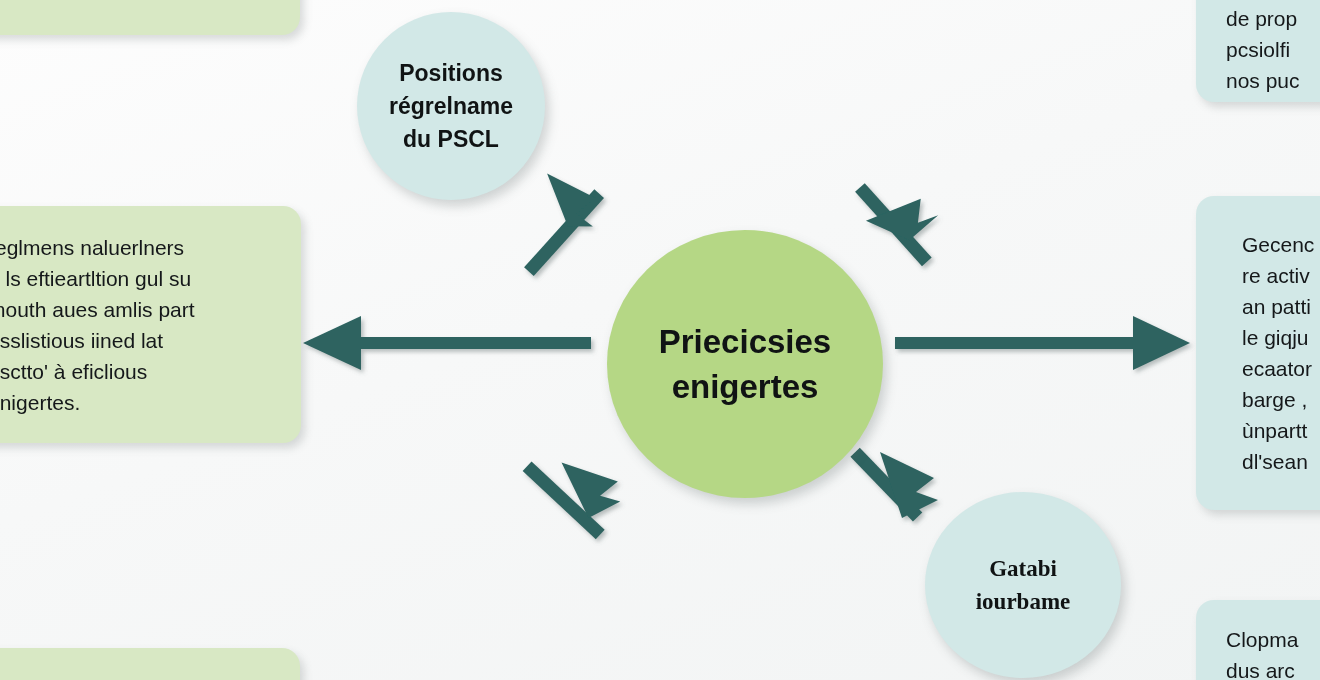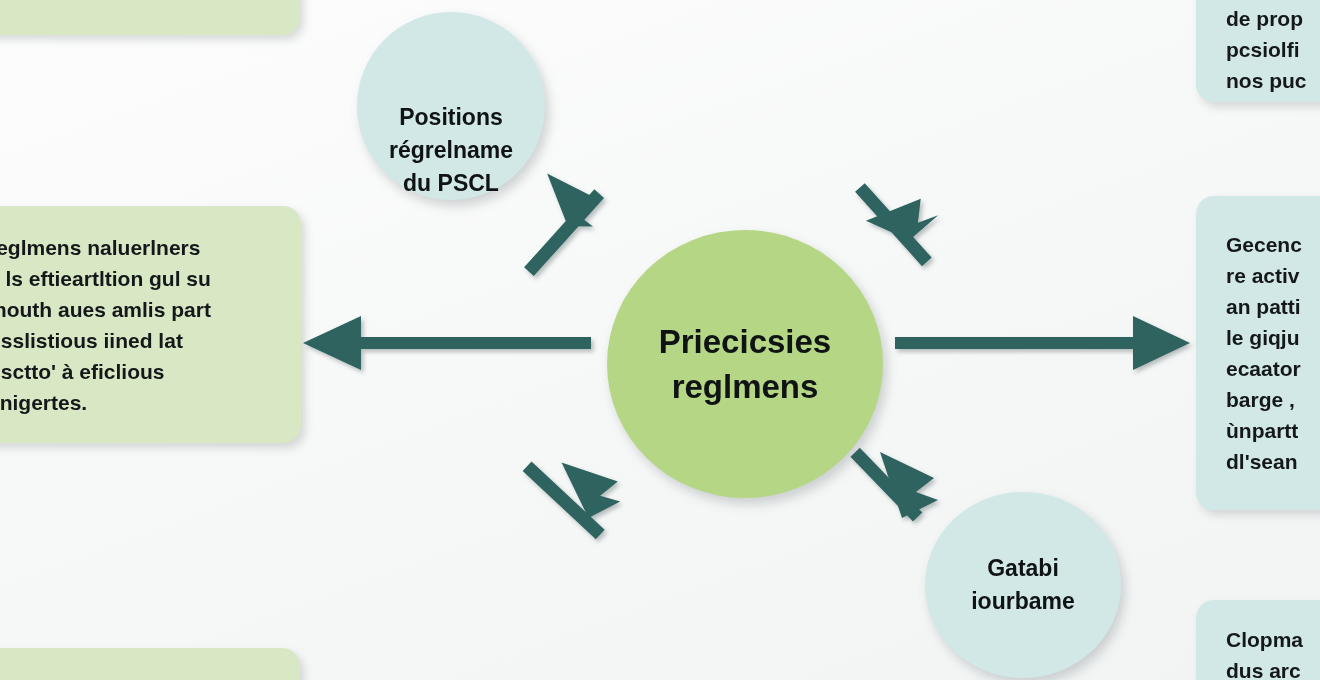--- a/index.html
+++ b/index.html
@@ -26,21 +26,21 @@
     align-items: center;
   }
   .note-green { background: #d8e8c4; }
   .note-cyan  { background: #d2e8e7; }
 
   .note-text {
     font-size: 21px;
     line-height: 31px;
     color: #15181a;
     white-space: pre-line;
-    font-weight: 700;
+    font-weight: 400;
   }
 
   
   .circle {
     position: absolute;
     border-radius: 50%;
     display: flex;
     align-items: center;
     justify-content: center;
     text-align: center;
@@ -91,21 +91,21 @@
     <span class="note-text" style="padding-left:22px;"></span>
   </div>
 
   <div class="note note-cyan" style="left:1196px; top:-76px; width:160px; height:178px;">
     <span class="note-text blur-soft" style="padding-left:30px; align-self:flex-end; padding-bottom:6px;">de prop
 pcsiolfi
 nos puc</span>
   </div>
 
   <div class="note note-cyan" style="left:1196px; top:196px; width:160px; height:314px;">
-    <span class="note-text blur-soft" style="padding-left:30px;">Gecenc
+    <span class="note-text blur-soft" style="padding-left:46px;">Gecenc
 re activ
 an patti
 le giqju
 ecaator
 barge ,
 ùnpartt
 dl'sean</span>
   </div>
 
   <div class="note note-cyan" style="left:1196px; top:600px; width:160px; height:150px;">
@@ -144,31 +144,31 @@
       <rect x="558" y="450" width="13" height="100" fill="#2d6461" transform="rotate(133 564 500)"></rect>
       <polygon points="562,462 618,482 600,496 620,502 588,518" fill="#2d6461" transform="rotate(-1 590 490)"></polygon>
     </g>
 
     <g filter="url(#shad)">
       <rect x="880" y="440" width="13" height="90" fill="#2d6461" transform="rotate(-44 886 485)"></rect>
       <polygon points="938,518 884,492 902,478 880,470 916,452" fill="#2d6461" transform="rotate(180 909 485)"></polygon>
     </g>
   </svg>
 
-  <div class="circle circle-cyan circle-sat" style="left:357px; top:12px; width:188px; height:188px;align-items:flex-end;">
+  <div class="circle circle-cyan circle-sat" style="left:357px; top:12px; width:188px; height:188px;">
     <span class="circle-label">Positions
 régrelname
 du PSCL</span>
   </div>
 
 
 
-  <div class="circle circle-cyan circle-sat" style="left:925px; top:492px; width:196px; height:186px;">
+  <div class="circle circle-cyan circle-sat" style="left:925px; top:492px; width:196px; height:186px;font-family:Liberation Serif, serif;">
     <span class="circle-label">Gatabi
 iourbame</span>
   </div>
 
   <div class="circle circle-green circle-center" style="left:607px; top:230px; width:276px; height:268px;">
     <span class="circle-label">Priecicsies
-reglmens</span>
+enigertes</span>
   </div>
 
 </div>
 
 </body></html>

